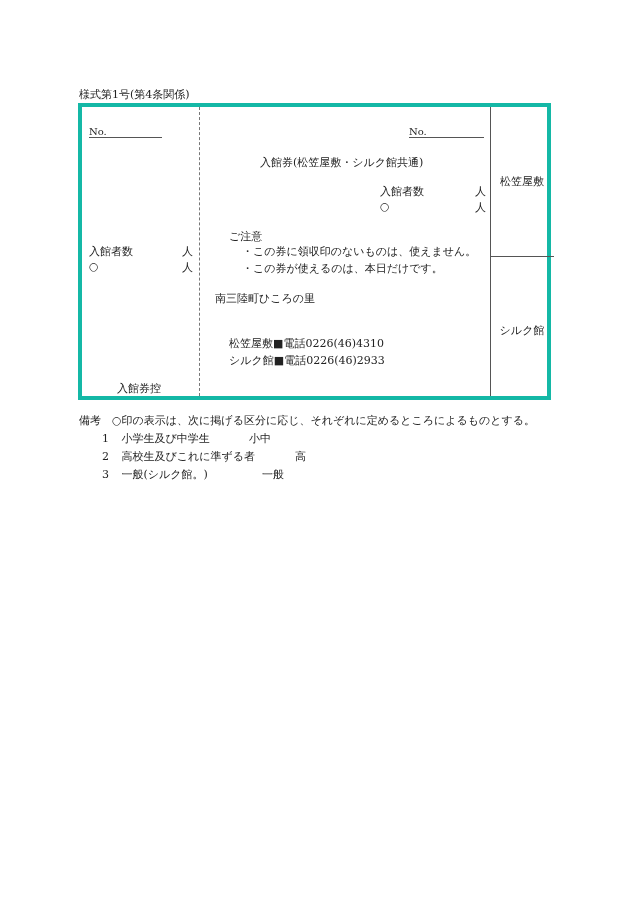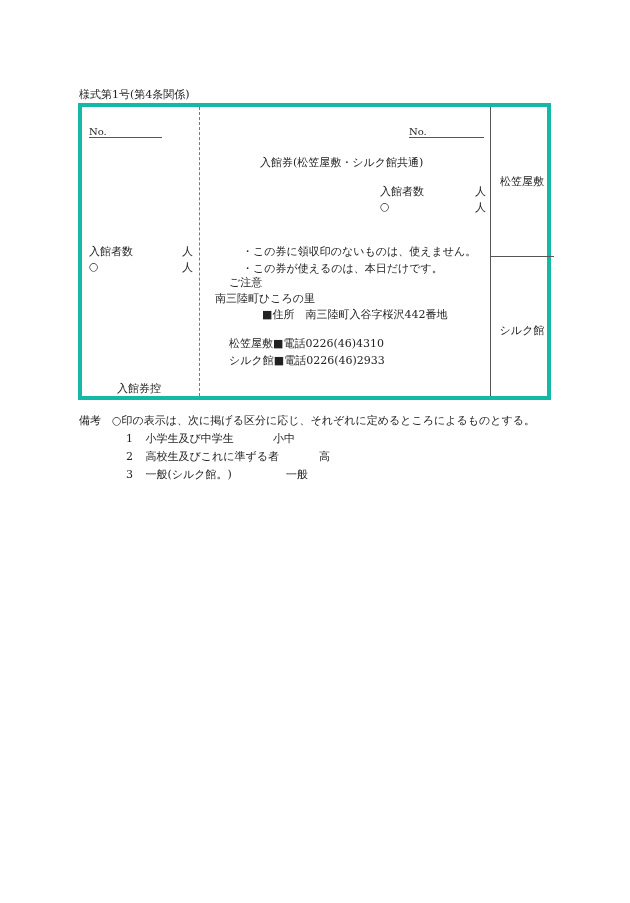--- a/index.html
+++ b/index.html
@@ -16,38 +16,38 @@
     .solid-v { position: absolute; left: 408px; top: 0; height: 100%; border-left: 1px solid #555; }
     .solid-h { position: absolute; left: 408px; top: 149px; width: 64px; border-top: 1px solid #555; }
     .no-field { font-size: 10px; border-bottom: 1px solid #555; }
     .stub-no { left: 7px; top: 19px; width: 73px; }
     .main-no { left: 327px; top: 19px; width: 75px; }
     .title { left: 178px; top: 48px; }
     .count-label-r { left: 298px; top: 77px; }
     .count-unit-r { left: 393px; top: 77px; }
     .circle-r { left: 298px; top: 93px; }
     .circle-unit-r { left: 393px; top: 93px; }
-    .notice-h { left: 147px; top: 122px; margin-top: 46px; }
+    .notice-h { left: 147px; top: 122px; }
     .notice-1 { left: 160px; top: 137px; }
     .notice-2 { left: 160px; top: 154px; }
     .facility { left: 133px; top: 184px; }
     .address { left: 180px; top: 200px; }
     .tel1 { left: 147px; top: 229px; }
     .tel2 { left: 147px; top: 246px; }
     .stub-count { left: 7px; top: 137px; }
     .stub-count-unit { left: 100px; top: 137px; }
     .stub-circle { left: 7px; top: 153px; }
     .stub-circle-unit { left: 100px; top: 153px; }
     .stub-label { left: 35px; top: 274px; }
     .right-top { left: 408px; top: 0; width: 64px; height: 149px;
       display: flex; align-items: center; justify-content: center; }
     .right-bottom { left: 408px; top: 150px; width: 64px; height: 146px;
       display: flex; align-items: center; justify-content: center; }
     .remarks { left: 79px; top: 413px; }
-    .rm-item { font-size: 11px; margin-left: 24px; }
+    .rm-item { font-size: 11px; }
     .rm1 { left: 102px; top: 431px; }
     .rm1v { left: 249px; top: 431px; }
     .rm2 { left: 102px; top: 449px; }
     .rm2v { left: 295px; top: 449px; }
     .rm3 { left: 102px; top: 467px; }
     .rm3v { left: 262px; top: 467px; text-align: right; }
     .num { display: inline-block; width: 16px; }
   </style>
 </head>
 <body>
@@ -69,21 +69,20 @@
   <div class="abs no-field main-no">No.</div>
   <div class="abs title">入館券(松笠屋敷・シルク館共通)</div>
   <div class="abs count-label-r">入館者数</div>
   <div class="abs count-unit-r">人</div>
   <div class="abs circle-r">○</div>
   <div class="abs circle-unit-r">人</div>
   <div class="abs notice-h">ご注意</div>
   <div class="abs notice-2">・この券が使えるのは、本日だけです。</div>
   <div class="abs notice-1">・この券に領収印のないものは、使えません。</div>
   <div class="abs facility">南三陸町ひころの里</div>
-  <div class="abs address">■住所　南三陸町入谷字桜沢442番地</div>
   <div class="abs tel1">松笠屋敷■電話0226(46)4310</div>
   <div class="abs tel2">シルク館■電話0226(46)2933</div>
 
   <div class="abs right-top">
     <span>松笠屋敷</span>
   </div>
   <div class="abs right-bottom">
     <span>シルク館</span>
   </div>
 </div>

